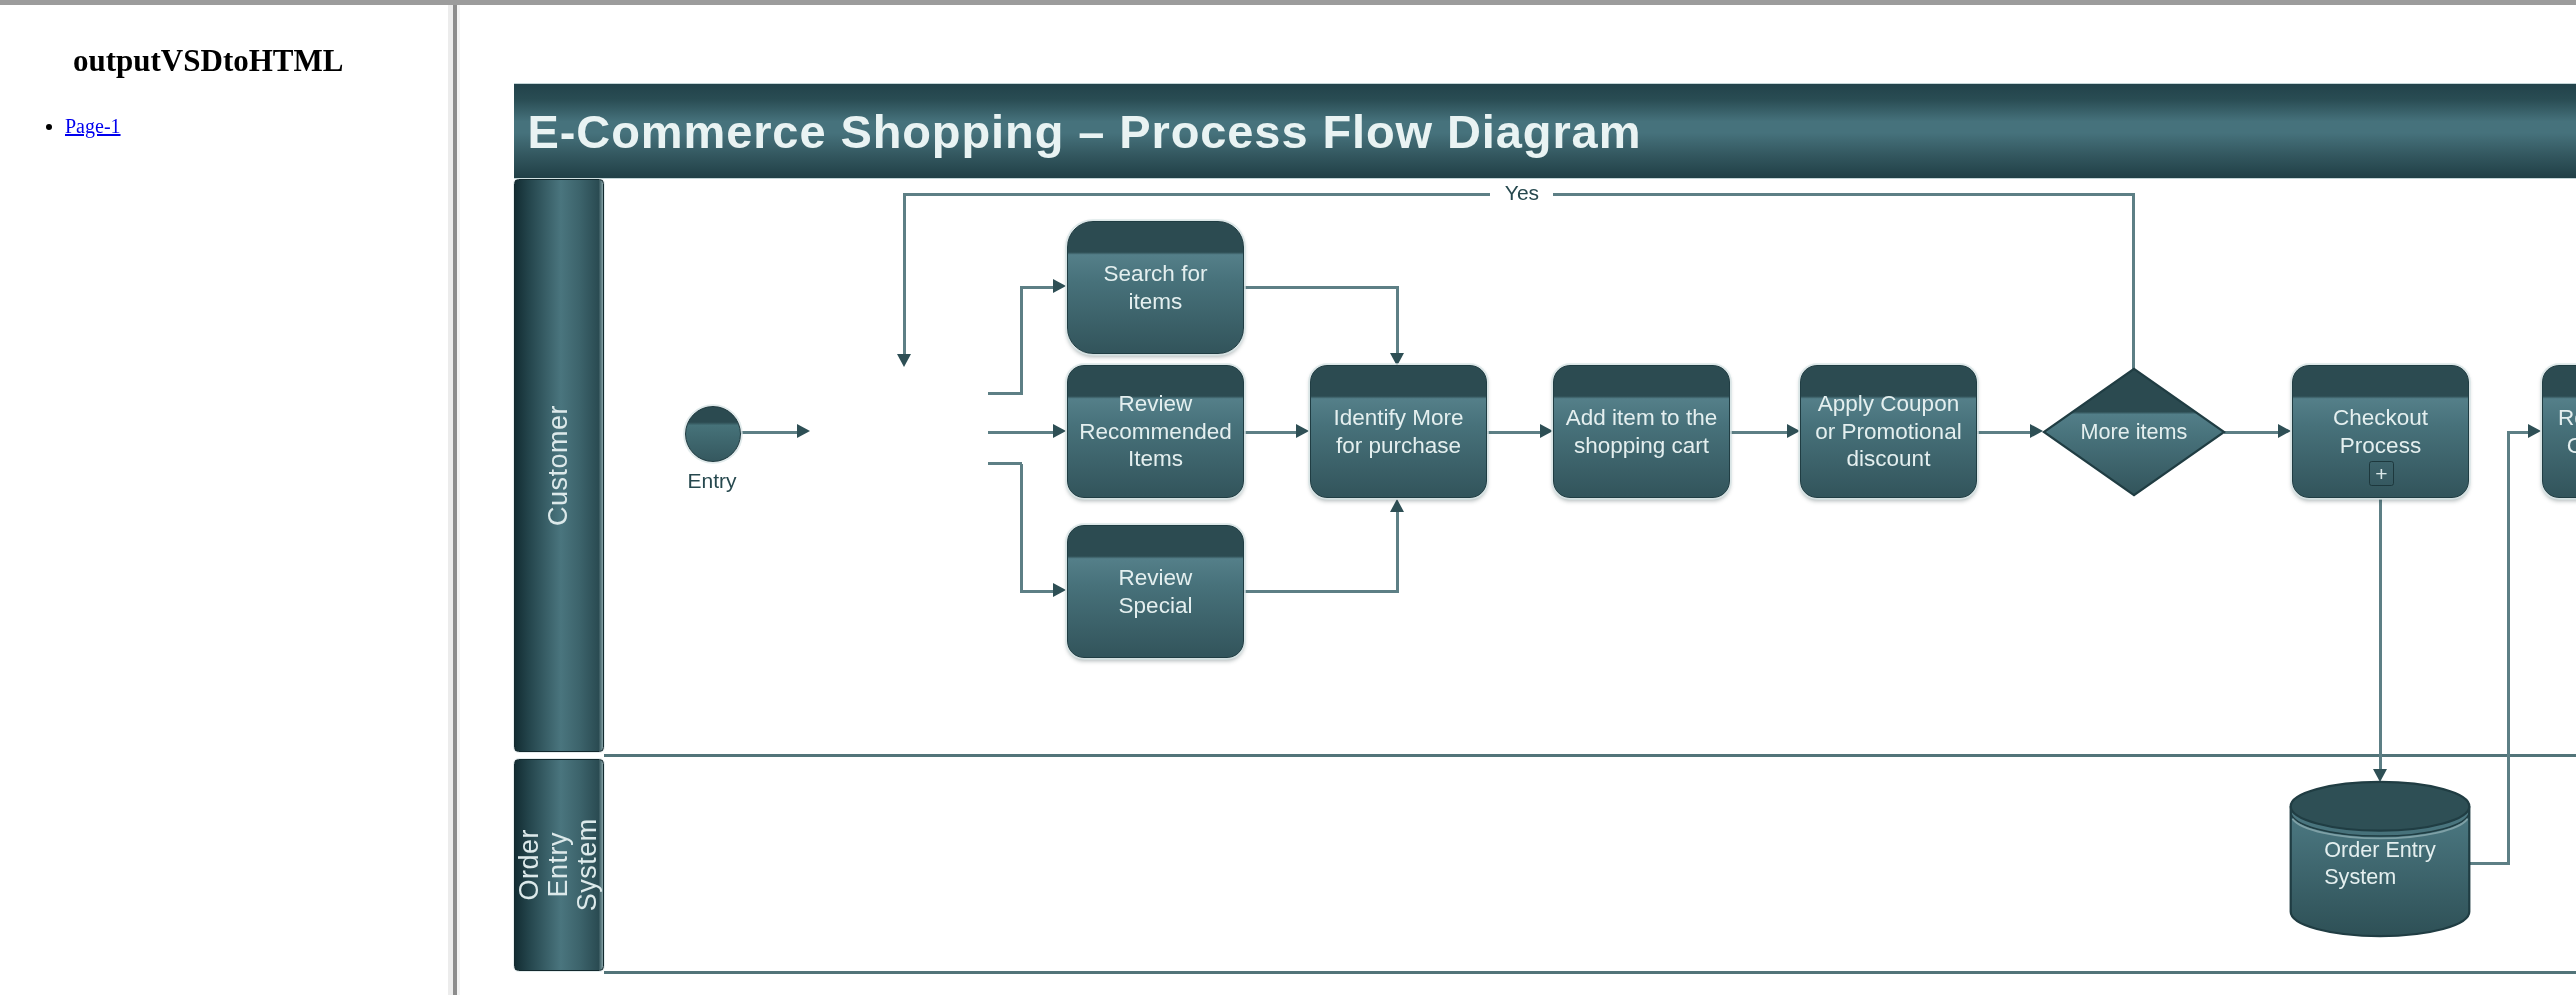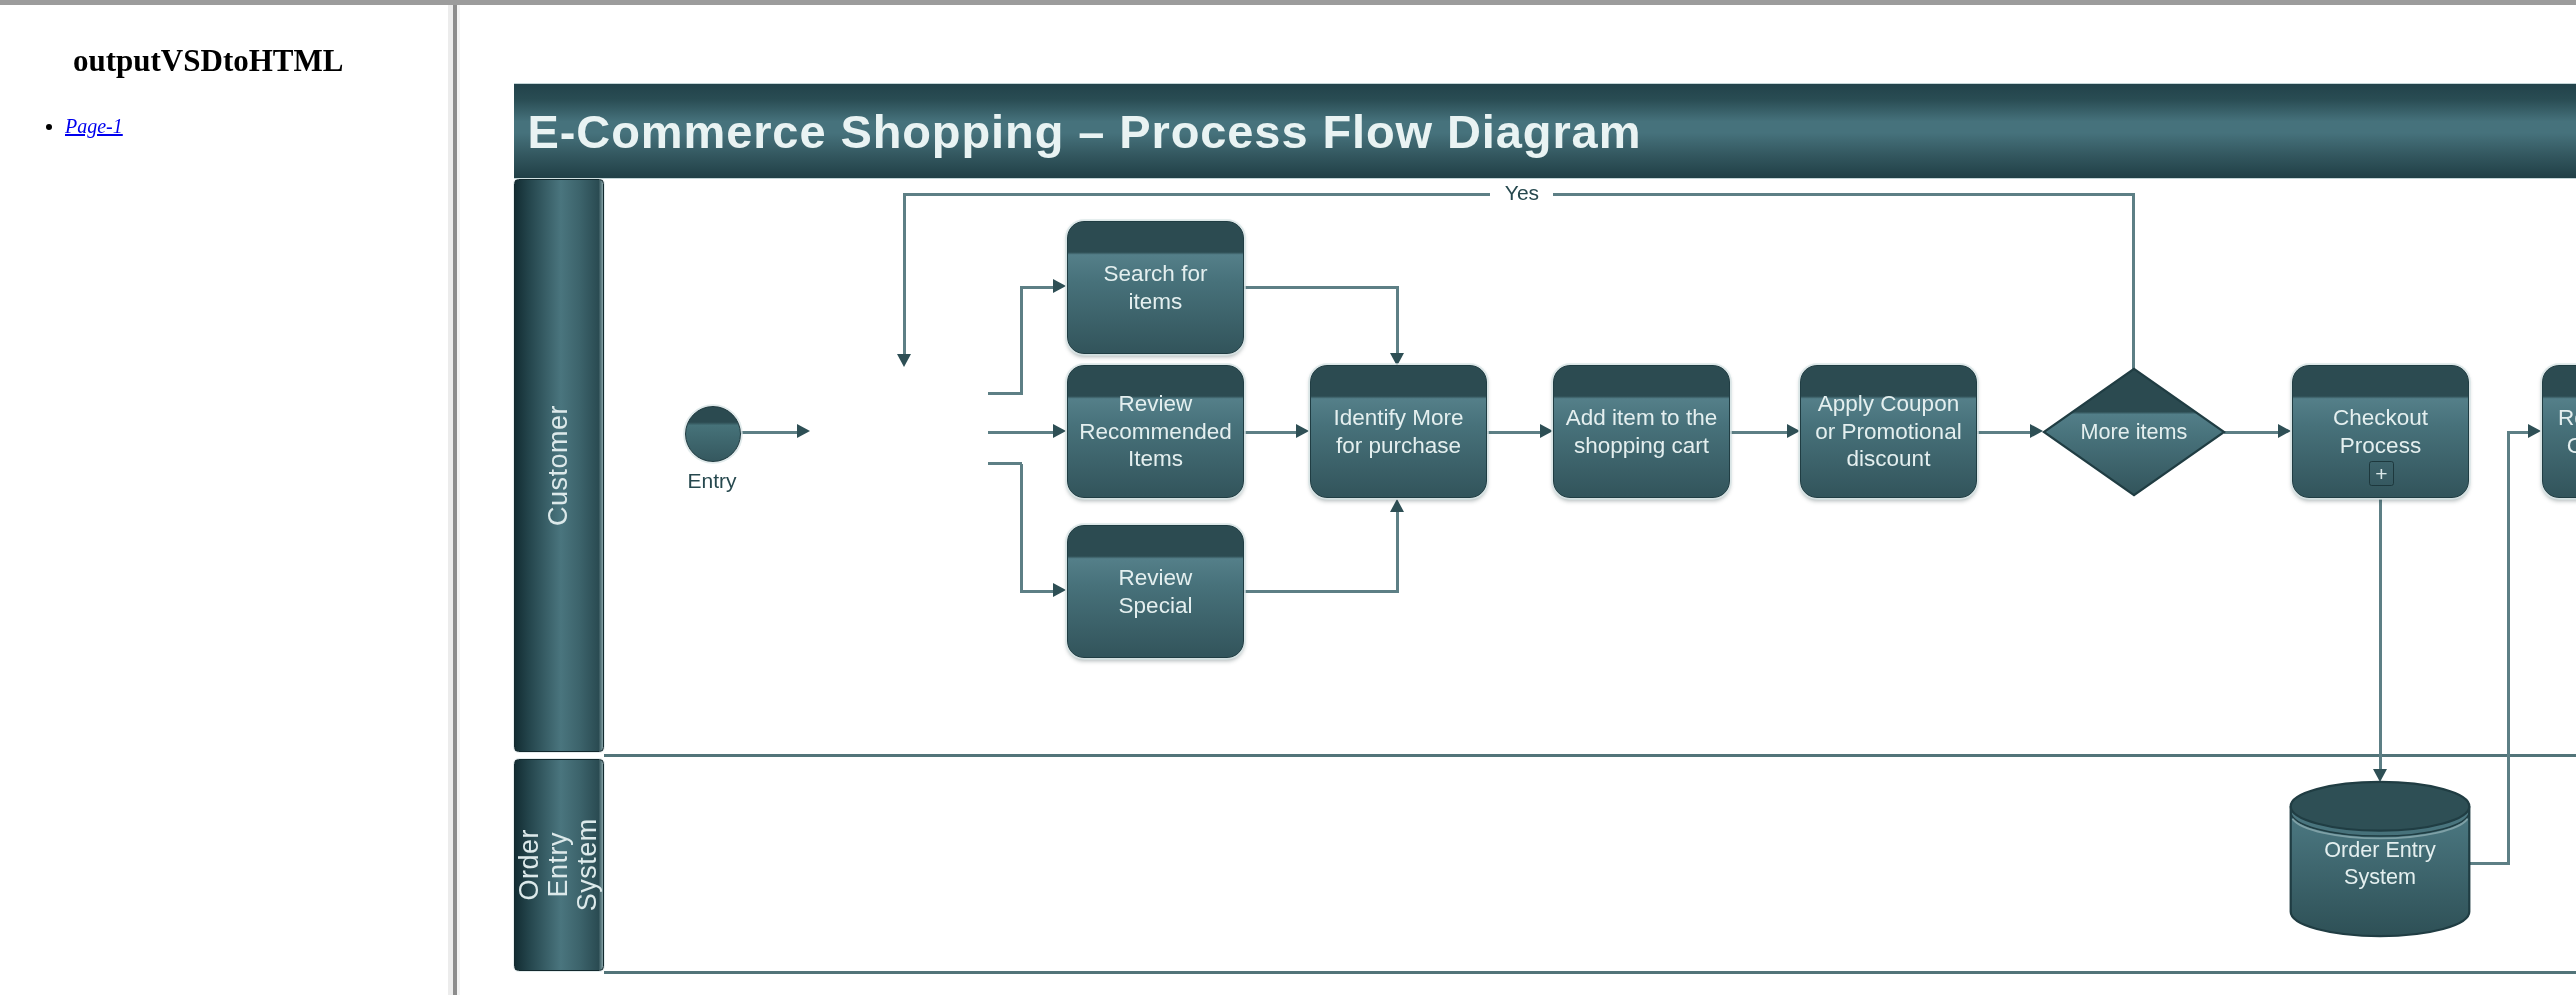--- a/index.html
+++ b/index.html
@@ -6,21 +6,21 @@
   .page{position:relative;width:2576px;height:996px;overflow:hidden;background:#fff;
         font-family:"Liberation Sans",sans-serif;}
   
   .topbar{position:absolute;left:0;top:0;width:2576px;height:5.4px;background:#9c9c9c;}
   .frame-left{position:absolute;left:0;top:5.4px;width:448px;height:990px;background:#fff;}
   .divider-a{position:absolute;left:448px;top:5.4px;width:4.5px;height:990px;background:#ececec;}
   .divider-b{position:absolute;left:453px;top:5.4px;width:4.5px;height:990px;background:#8d8d8d;}
   .divider-c{position:absolute;left:457px;top:5.4px;width:2.7px;height:990px;background:#f4f4f4;}
   .frame-left h1{margin:38px 0 0 73px;font-family:"Liberation Serif",serif;font-weight:bold;
                  font-size:31px;color:#000;}
-  .frame-left ul{margin:36px 0 0 47px;padding:0 0 0 18px;font-style:italic;}
+  .frame-left ul{margin:36px 0 0 47px;padding:0 0 0 18px;}
   .frame-left li{font-family:"Liberation Serif",serif;font-size:20px;color:#000;}
   .frame-left a{color:#0000ee;text-decoration:underline;font-family:"Liberation Serif",serif;font-size:20px;}
   
   .titlebar{position:absolute;left:514px;top:83px;width:2062px;height:96px;box-sizing:border-box;
             border-top:1.8px solid #c3d5d7;border-bottom:1.8px solid #c3d5d7;
             background:linear-gradient(180deg,#22424a 0%,#294c53 16%,#46727c 40%,#46727c 52%,#33575f 76%,#203f46 100%);
             display:flex;align-items:center;padding-left:13.5px;color:#e9f3f3;font-size:47px;letter-spacing:0.9px;font-weight:bold;}
   .lane{position:absolute;left:514px;width:90px;box-sizing:border-box;border:1.8px solid #13292e;border-radius:4.5px;
         background:linear-gradient(90deg,#132d33 0%,#24454c 16%,#4a757e 52%,#3c636b 74%,#2a4b52 95%,#85a2a6 100%);
         display:flex;align-items:center;justify-content:center;
@@ -39,21 +39,21 @@
         box-shadow:0 0 0 1.8px rgba(216,229,230,.85),0 2.7px 4.5px rgba(25,45,50,.35);}
   .start-circle{position:absolute;left:685px;top:406px;width:56px;height:56px;box-sizing:border-box;
         border:1.8px solid #1d383e;border-radius:50%;
         background:linear-gradient(180deg,#2b4a50 0%,#2b4a50 28%,#467279 34%,#35585f 100%);
         box-shadow:0 0 0 1.8px rgba(216,229,230,.8);}
   .txt-label{position:absolute;text-align:center;color:#26484e;font-size:21px;}
   .subproc{position:absolute;left:2369px;top:461px;width:25px;height:25px;box-sizing:border-box;
         border:1.8px solid #1d383d;border-radius:2.7px;color:#d9e7e8;font-size:21px;line-height:20px;
         display:flex;align-items:center;justify-content:center;}
   .overlay-label{position:absolute;display:flex;align-items:center;justify-content:center;
-        text-align:center;color:#e4efef;font-size:21.6px;line-height:1.24;white-space:pre-line;}
+        color:#e4efef;font-size:21.6px;line-height:1.24;white-space:pre-line;}
   
   .hl,.vl{position:absolute;background:#5d7f85;}
   .hl{height:2.7px;}
   .vl{width:2.7px;}
   .ar,.ad,.au{position:absolute;width:0;height:0;}
   .ar{border-top:7.2px solid transparent;border-bottom:7.2px solid transparent;border-left:13.5px solid #2e4f55;}
   .ad{border-left:7.2px solid transparent;border-right:7.2px solid transparent;border-top:13.5px solid #2e4f55;}
   .au{border-left:7.2px solid transparent;border-right:7.2px solid transparent;border-bottom:13.5px solid #2e4f55;}
   svg{position:absolute;}
 </style>
@@ -135,21 +135,21 @@
   <i class="ad" style="left:2373px;top:769px;"></i>
 
   <i class="hl" style="left:2469px;top:862px;width:40px;"></i>
   <i class="vl" style="left:2507px;top:433px;height:432px;"></i>
   <i class="hl" style="left:2507px;top:431px;width:22.5px;"></i>
   <i class="ar" style="left:2528px;top:424px;"></i>
 
   <div class="start-circle"></div>
   <div class="txt-label" style="left:667px;top:469px;width:90px;">Entry</div>
 
-  <div class="node" style="left:1067px;top:221px;">Search for
+  <div class="node" style="left:1067px;top:221px;border-radius:26px;">Search for
 items</div>
   <div class="node" style="left:1067px;top:365px;">Review
 Recommended
 Items</div>
   <div class="node" style="left:1067px;top:525px;">Review
 Special</div>
   <div class="node" style="left:1310px;top:365px;">Identify More
 for purchase</div>
   <div class="node" style="left:1800px;top:365px;">Apply Coupon
 or Promotional

